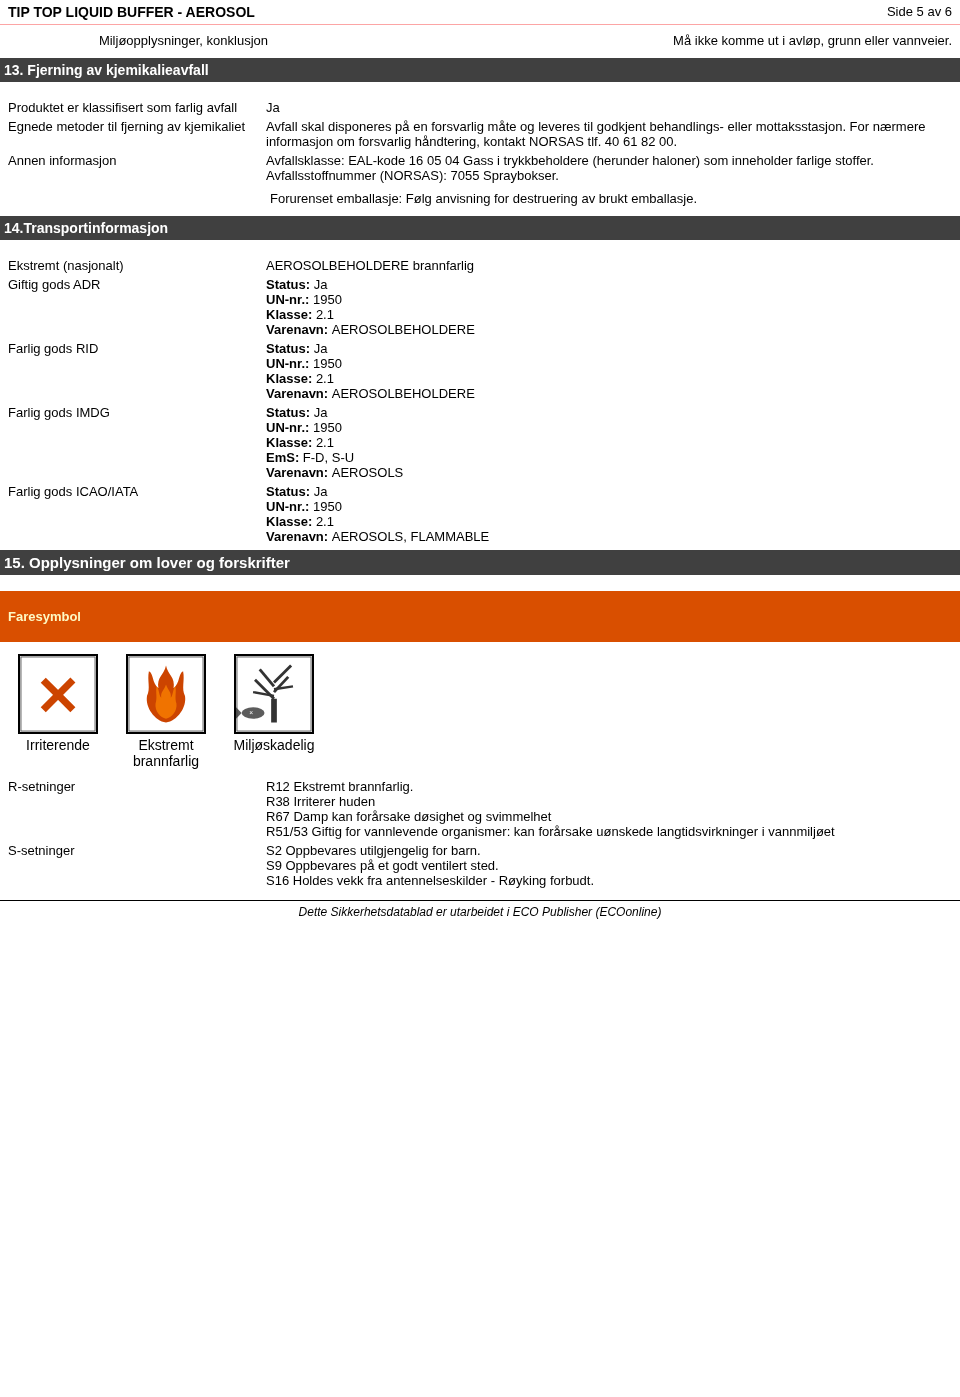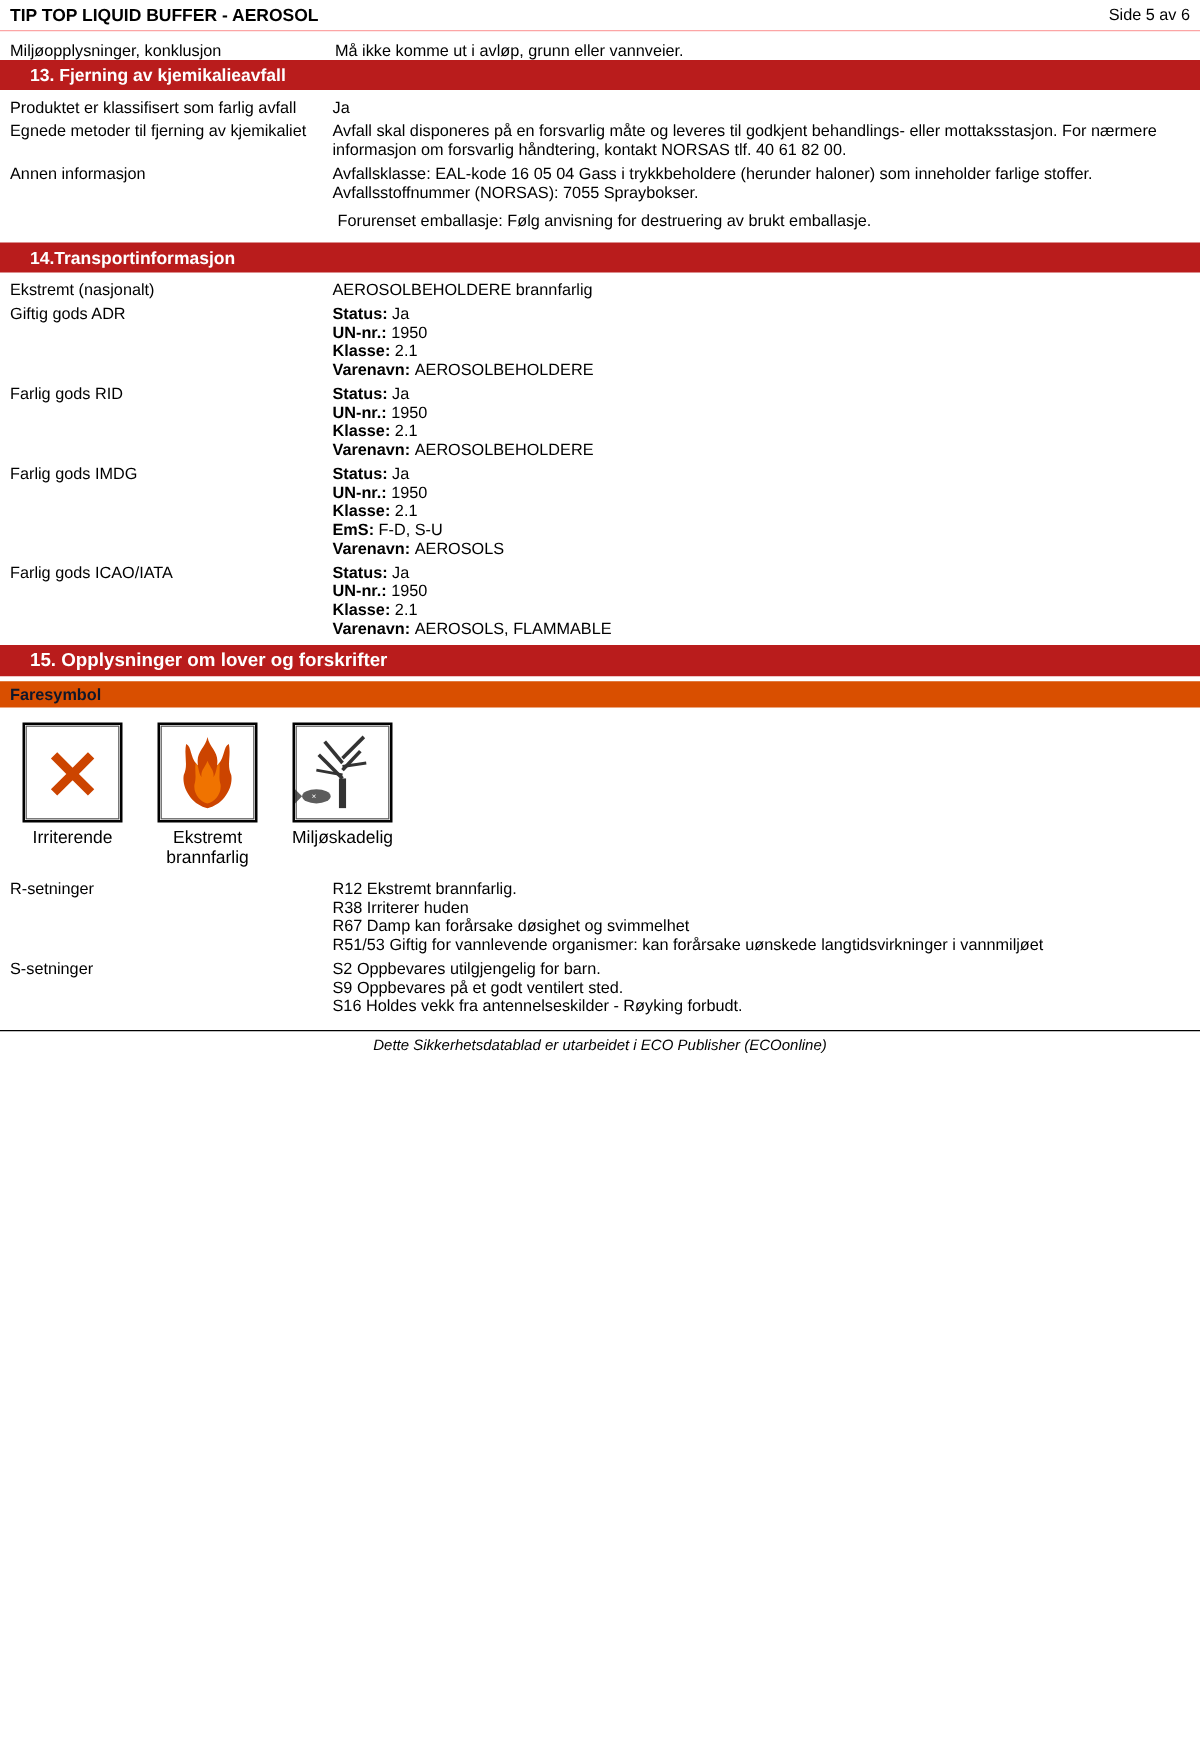--- a/index.html
+++ b/index.html
@@ -25,49 +25,50 @@
       font-weight: bold;
       font-size: 14px;
     }
 
     .page-number {
       font-size: 13px;
     }
 
     .intro-row {
       display: flex;
-      padding: 2px 8px 0 8px;
+      padding: 2px 8px 10px 8px;
+      text-align: right;
     }
 
     .intro-label {
       width: 260px;
       flex-shrink: 0;
       font-weight: normal;
     }
 
     .intro-value {
       flex: 1;
     }
 
     
     .section-header {
-      background-color: #b91c1c;
+      background-color: #404040;
       color: #fff;
       font-weight: bold;
       font-size: 14px;
-      padding: 4px 24px;
-      margin-bottom: 4px;
+      padding: 4px 4px;
+      margin-bottom: 16px;
     }
 
     .section-header-orange {
       background-color: #d94f00;
-      color: #0f172a;
+      color: #fef9c3;
       font-weight: bold;
       font-size: 13px;
-      padding: 3px 8px;
+      padding: 18px 8px;
       margin-bottom: 4px;
     }
 
     
     .hazard-symbols-row {
       display: flex;
       flex-direction: row;
       gap: 8px;
       padding: 8px 8px;
     }

